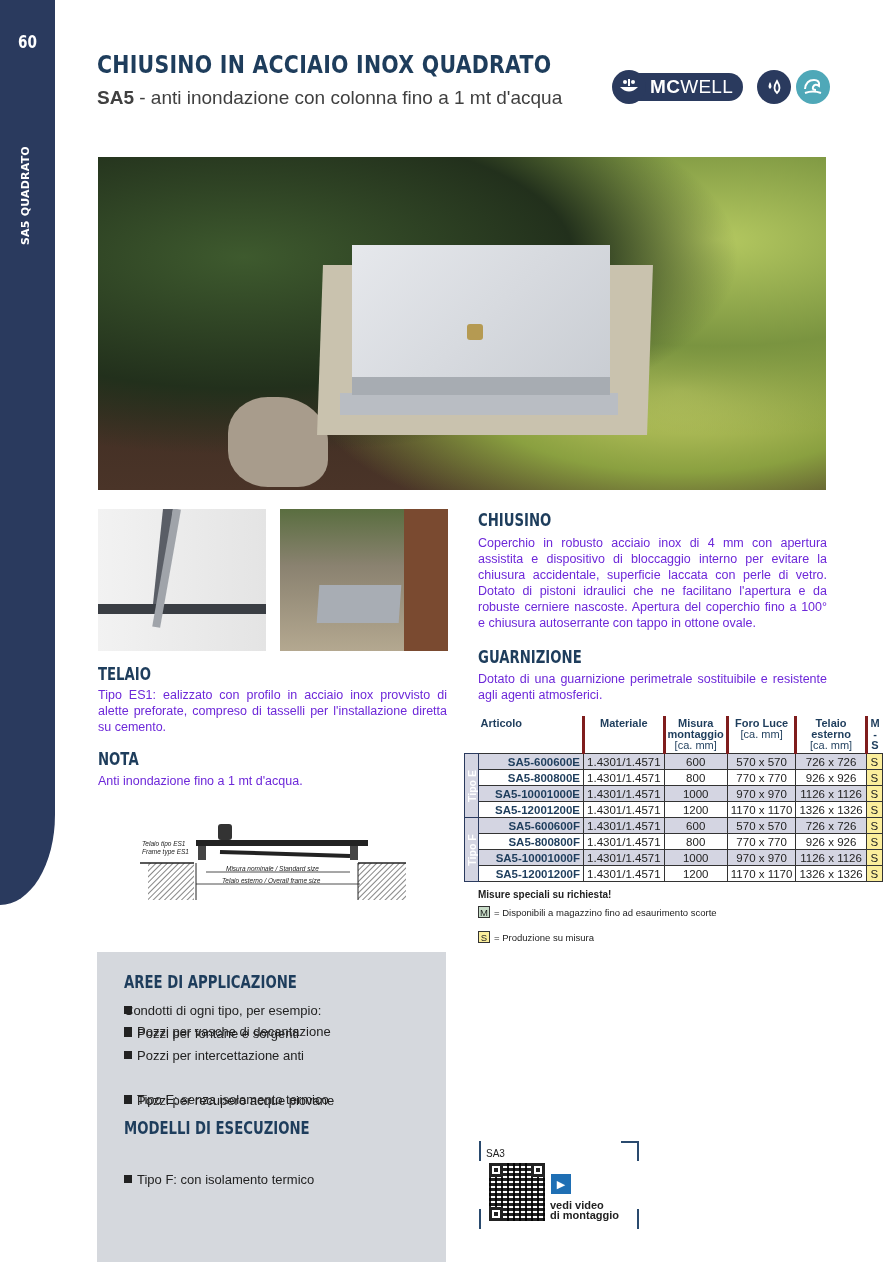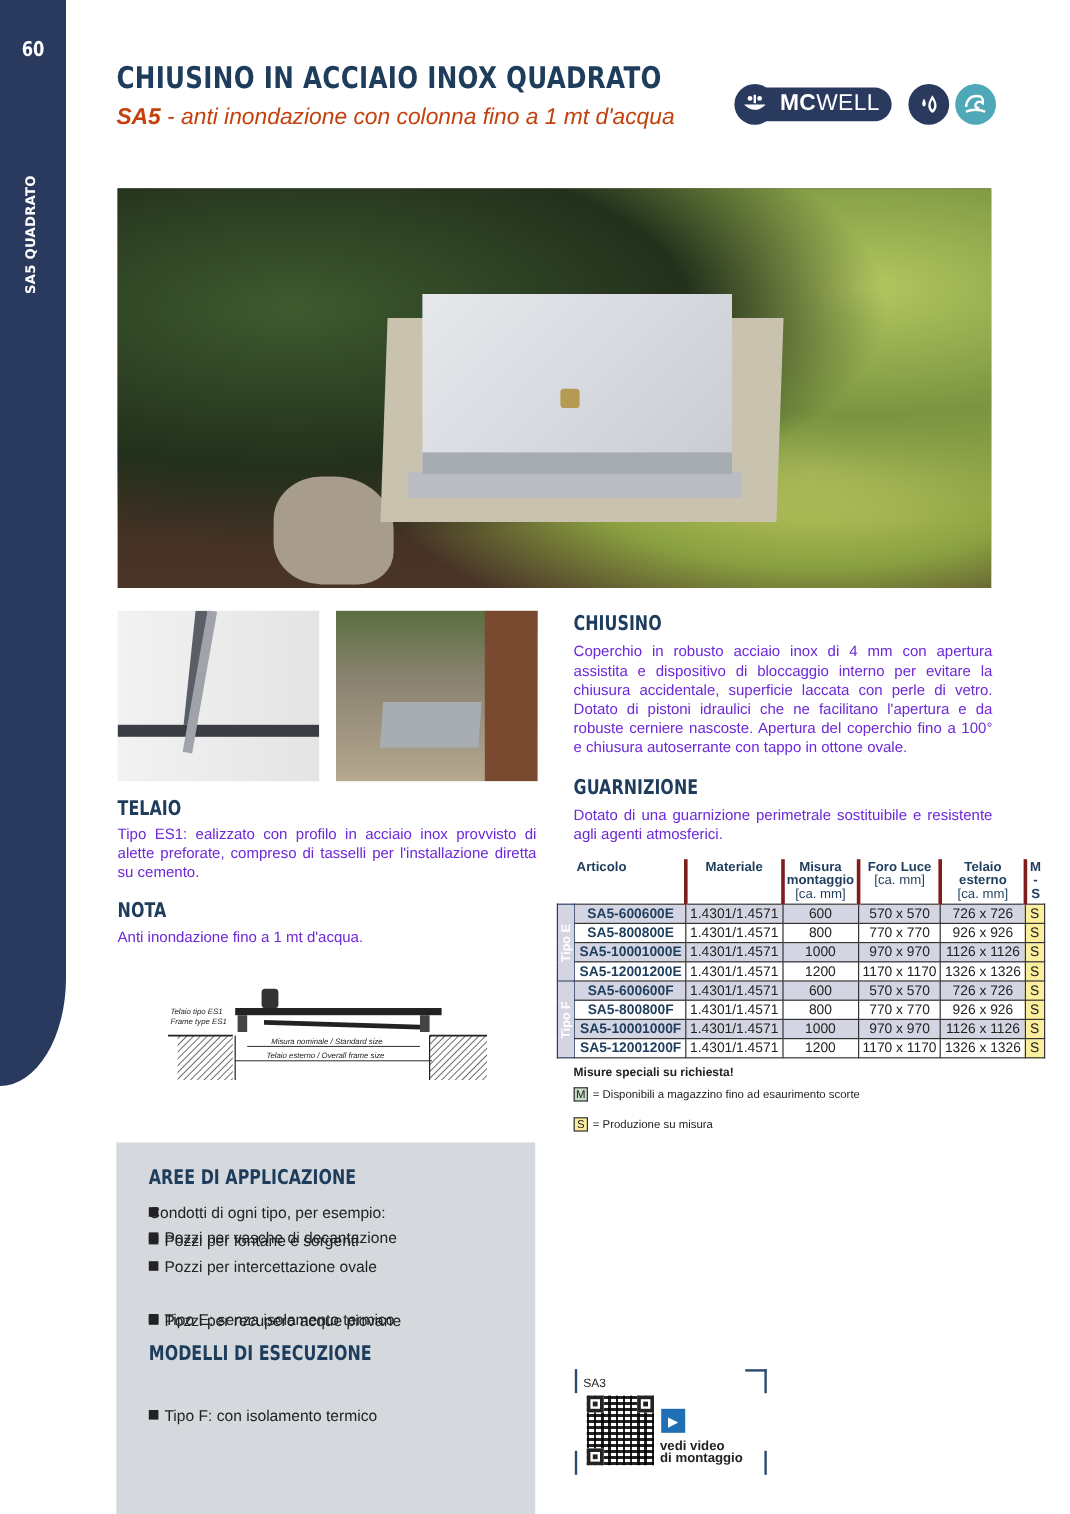--- a/index.html
+++ b/index.html
@@ -8,21 +8,21 @@
 
   .sidebar { position: absolute; left: 0; top: 0; width: 55px; height: 905px; background: #2a3a5e;
     border-bottom-right-radius: 55px 90px; }
   .page-num { position: absolute; left: 0; top: 32px; width: 55px; text-align: center; color: #fff;
     font-family: "DejaVu Sans", sans-serif; font-weight: bold; font-size: 17px; transform: scaleX(0.8); }
   .side-label { position: absolute; left: 19px; top: 245px; transform-origin: left top; transform: rotate(-90deg);
     color: #fff; font-family: "DejaVu Sans", sans-serif; font-weight: bold; font-size: 11px; letter-spacing: 0.2px; white-space: nowrap; }
 
   .title { position: absolute; left: 97px; top: 50px; color: #1e3d5c; font-family: "DejaVu Sans", sans-serif;
     font-weight: bold; font-size: 25px; transform: scaleX(0.82); transform-origin: left top; white-space: nowrap; letter-spacing: 0.3px; }
-  .subtitle { position: absolute; left: 97px; top: 87px; color: #c2410c; font-size: 19px; font-style: italic; white-space: nowrap; }
+  .subtitle { position: absolute; left: 97px; top: 87px; color: #404040; font-size: 19px; white-space: nowrap; }
   .subtitle b { font-weight: bold; }
 
   .logo { position: absolute; left: 613px; top: 70px; height: 34px; display: flex; align-items: center; }
   .logo-pill { display: flex; align-items: center; background: #2a3a5e; border-radius: 17px; height: 28px; padding-right: 10px; justify-content: space-between; }
   .logo-circle { width: 34px; height: 34px; border-radius: 50%; background: #2a3a5e; display: flex; align-items: center; justify-content: center; color: #fff; font-size: 18px; margin-left: -1px; }
   .logo-text { color: #fff; font-size: 19px; margin-left: 4px; letter-spacing: 0.3px; }
   .logo-text b { font-weight: bold; }
   .badge-circle { width: 34px; height: 34px; border-radius: 50%; display: flex; align-items: center; justify-content: center; color: #fff; font-size: 16px; margin-left: 5px; }
 
   .hero { position: absolute; left: 98px; top: 157px; width: 728px; height: 333px; overflow: hidden;
@@ -52,21 +52,21 @@
   .para { position: absolute; font-size: 12.5px; line-height: 16px; text-align: justify; color: #6d28d9; }
   .para b { font-weight: normal; }
 
   .diagram { position: absolute; left: 140px; top: 822px; width: 266px; height: 80px; }
 
   .tbl { position: absolute; left: 464px; top: 716px; border-collapse: collapse; font-size: 11.5px; }
   .tbl th { font-weight: bold; color: #1e3d5c; font-size: 11px; line-height: 11px; vertical-align: top; padding: 2px 2px; text-align: center; border-left: 3px solid #7f1d1d; }
   .tbl th:first-child { border-left: none; text-align: left; padding-left: 16px; }
   .tbl thead tr { border-bottom: 1px solid #222; }
   .tbl td { border: 1px solid #333; height: 16px; padding: 0 3px; white-space: nowrap; text-align: center; color: #222; }
-  .tbl td.code { font-weight: bold; color: #1e3d5c; text-align: center; padding-left: 4px; margin-top: 35px; }
+  .tbl td.code { font-weight: bold; color: #1e3d5c; text-align: right; padding-left: 16px; margin-top: 35px; }
   .tbl tr.shade td { background: #d4d5e2; }
   .tbl tr.shade td.ms { background: #fbee9c; }
   .tbl td.ms { background: #fbee9c; }
   .tbl td.tipo { background: #2a3a5e; color: #fff; font-weight: bold; width: 14px; padding: 0; border: 1px solid #2a3a5e; position: relative; }
   .tbl td.tipo span { position: absolute; left: 50%; top: 50%; transform: translate(-50%,-50%) rotate(-90deg); white-space: nowrap; font-size: 10.5px; }
 
   .legend { position: absolute; left: 478px; font-size: 9.5px; color: #222; white-space: nowrap; display: flex; align-items: center; }
   .legend .box { display: inline-block; width: 12px; height: 12px; border: 1px solid #333; font-size: 9.5px; text-align: center; line-height: 11px; margin-right: 4px; }
 
   .apply-box { position: absolute; left: 97px; top: 952px; width: 349px; height: 310px; background: #d5d8dd; }
@@ -272,21 +272,21 @@
 </div>
 <div class="legend" style="top:931px">
   <span class="box" style="background:#fbee9c">S</span>
   <span>= Produzione su misura</span>
 </div>
 
 <div class="apply-box"></div>
 <div class="h2" style="left:124px;top:972px">AREE DI APPLICAZIONE</div>
 <div class="bullet" style="top:1003px"><span style="margin-left:-13px">Condotti di ogni tipo, per esempio:</span></div>
 <div class="bullet" style="top:1026px">Pozzi per fontane e sorgenti</div>
-<div class="bullet" style="top:1048px">Pozzi per intercettazione ovale</div>
+<div class="bullet" style="top:1048px">Pozzi per intercettazione anti</div>
 <div class="bullet" style="top:1024px">Pozzi per vasche di decantazione</div>
 <div class="bullet" style="top:1093px">Pozzi per recupero acque piovane</div>
 
 <div class="h2" style="left:124px;top:1118px">MODELLI DI ESECUZIONE</div>
 <div class="bullet" style="top:1092px">Tipo E: senza isolamento termico</div>
 <div class="bullet" style="top:1172px">Tipo F: con isolamento termico</div>
 
 <div class="qr-box">
   <div class="corner" style="left:0;top:0;border-width:0 0 0 2px;height:20px"></div>
   <div class="corner" style="right:0;top:0;border-width:0 2px 0 0;height:20px;width:0"></div>

